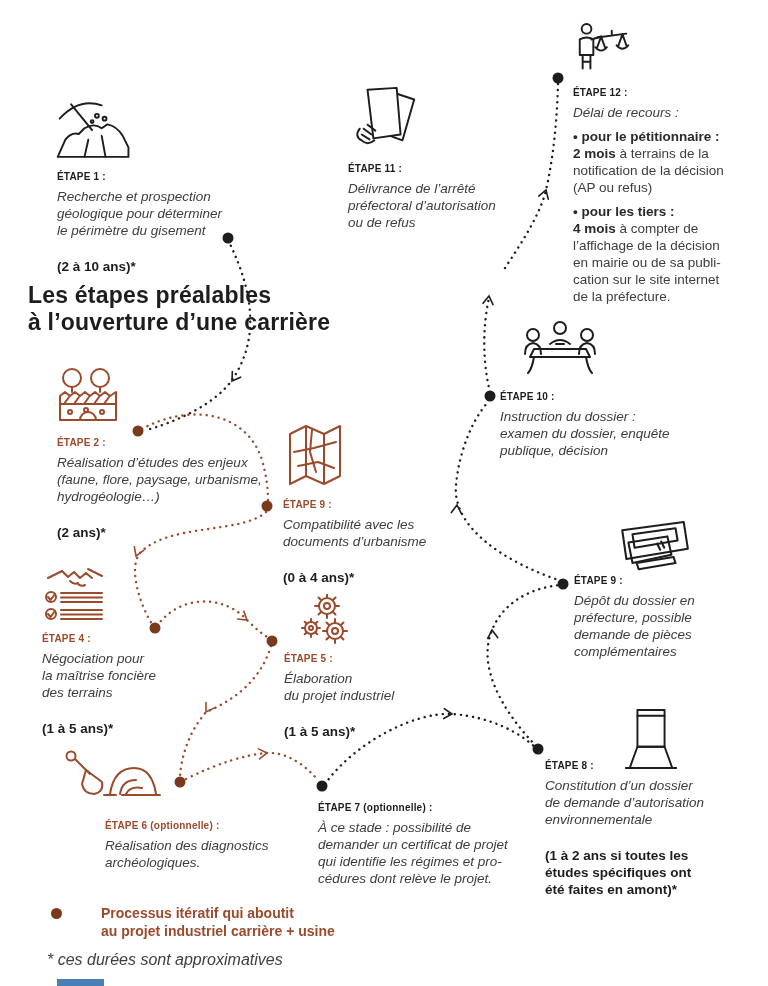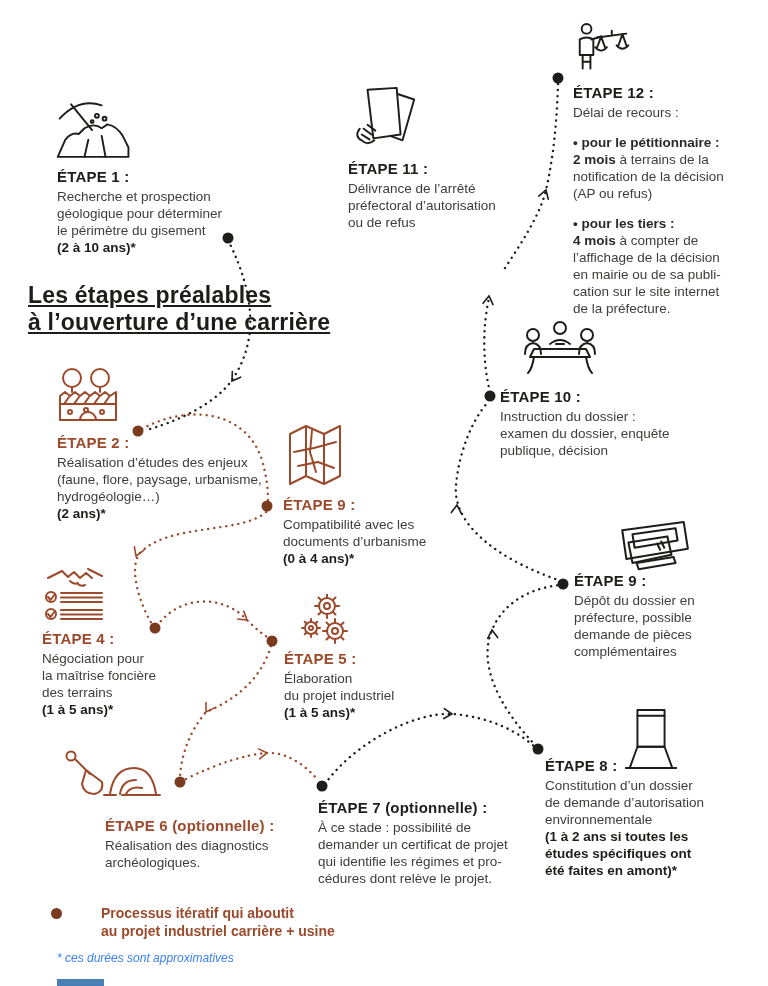--- a/index.html
+++ b/index.html
@@ -1,39 +1,39 @@
 <!DOCTYPE html>
 <html><head>
 <meta charset="utf-8">
 <style>
   html,body{margin:0;padding:0;}
   body{width:768px;height:986px;position:relative;background:#ffffff;overflow:hidden;
        font-family:"Liberation Sans","DejaVu Sans",sans-serif;color:#3d3d3c;}
   .abs{position:absolute;}
   .step{position:absolute;font-size:13.5px;line-height:17px;color:#3d3d3c;}
-  .step h4{margin:0 0 2px 0;font-size:15px;line-height:18px;color:#1d1d1b;letter-spacing:.2px;}
+  .step h4{margin:0 0 2px 0;font-size:10px;line-height:18px;color:#1d1d1b;letter-spacing:.2px;}
   .step h4.rust{color:#9c4a2c;}
-  .body{white-space:pre-line;}
-  .dur{white-space:pre-line;font-weight:bold;color:#1d1d1b;}
-  .bullet{margin-top:13px;white-space:pre-line;}
+  .body{white-space:pre-line;font-style:italic;}
+  .dur{white-space:pre-line;font-weight:bold;color:#1d1d1b;margin-top:19px;}
+  .bullet{margin-top:7px;white-space:pre-line;}
   .bullet b{color:#2a2a29;}
   #title{position:absolute;left:28px;top:282px;font-size:23px;line-height:27px;
-         font-weight:bold;color:#1d1d1b;white-space:pre-line;letter-spacing:.2px;text-decoration:underline;}
+         font-weight:bold;color:#1d1d1b;white-space:pre-line;letter-spacing:.2px;}
   .icon{position:absolute;}
   .icon svg{display:block;fill:none;stroke-width:2;stroke-linecap:round;stroke-linejoin:round;}
   .icon.black svg{stroke:#1d1d1b;}
   .icon.rust svg{stroke:#9c4a2c;}
   #overlay{position:absolute;left:0;top:0;pointer-events:none;}
   .dotted{fill:none;stroke-width:2.4;stroke-linecap:round;stroke-dasharray:.1 6;}
   .k{stroke:#1d1d1b;} .r{stroke:#9c4a2c;}
   .arrow{fill:none;stroke-width:1.6;stroke-dasharray:none;stroke-linecap:round;stroke-linejoin:miter;}
   #legend{position:absolute;left:69px;top:904px;font-size:14px;line-height:18px;
           font-weight:bold;color:#9c4a2c;white-space:pre-line;margin-left:32px;}
   #legend-dot{position:absolute;left:51px;top:908px;width:11px;height:11px;border-radius:50%;background:#7a3a1e;}
-  #note{position:absolute;left:57px;top:951px;font-size:12px;font-style:italic;color:#3b82f6;}
+  #note{position:absolute;left:47px;top:951px;font-size:16px;font-style:italic;color:#404040;}
   #bluebar{position:absolute;left:57px;top:979px;width:47px;height:7px;background:#4a7fb5;}
 </style>
 </head>
 <body>
 
 <svg id="overlay" width="768" height="986" viewBox="0 0 768 986">
 
   <g>
     <path class="dotted k" d="M228 240 C258 300 256 345 232 380 C214 406 170 424 146 430"></path>
     <path class="dotted k" d="M325 784 C355 742 415 712 452 714 C492 717 520 733 536 748"></path>

